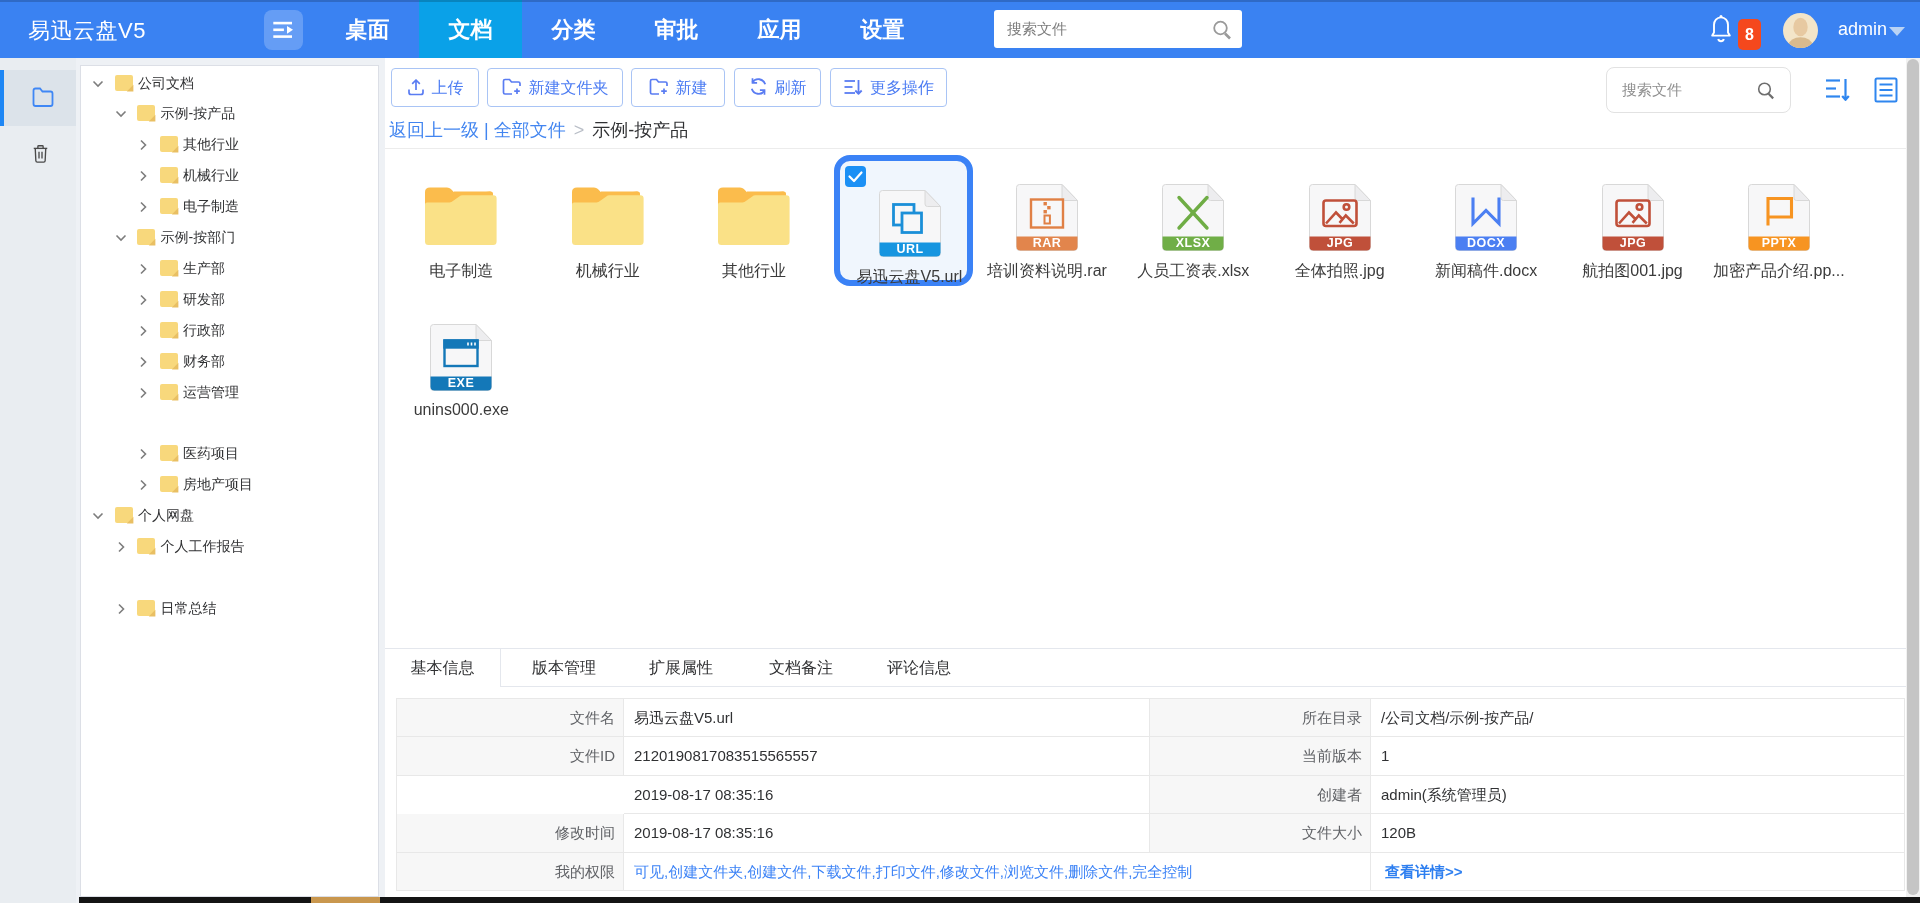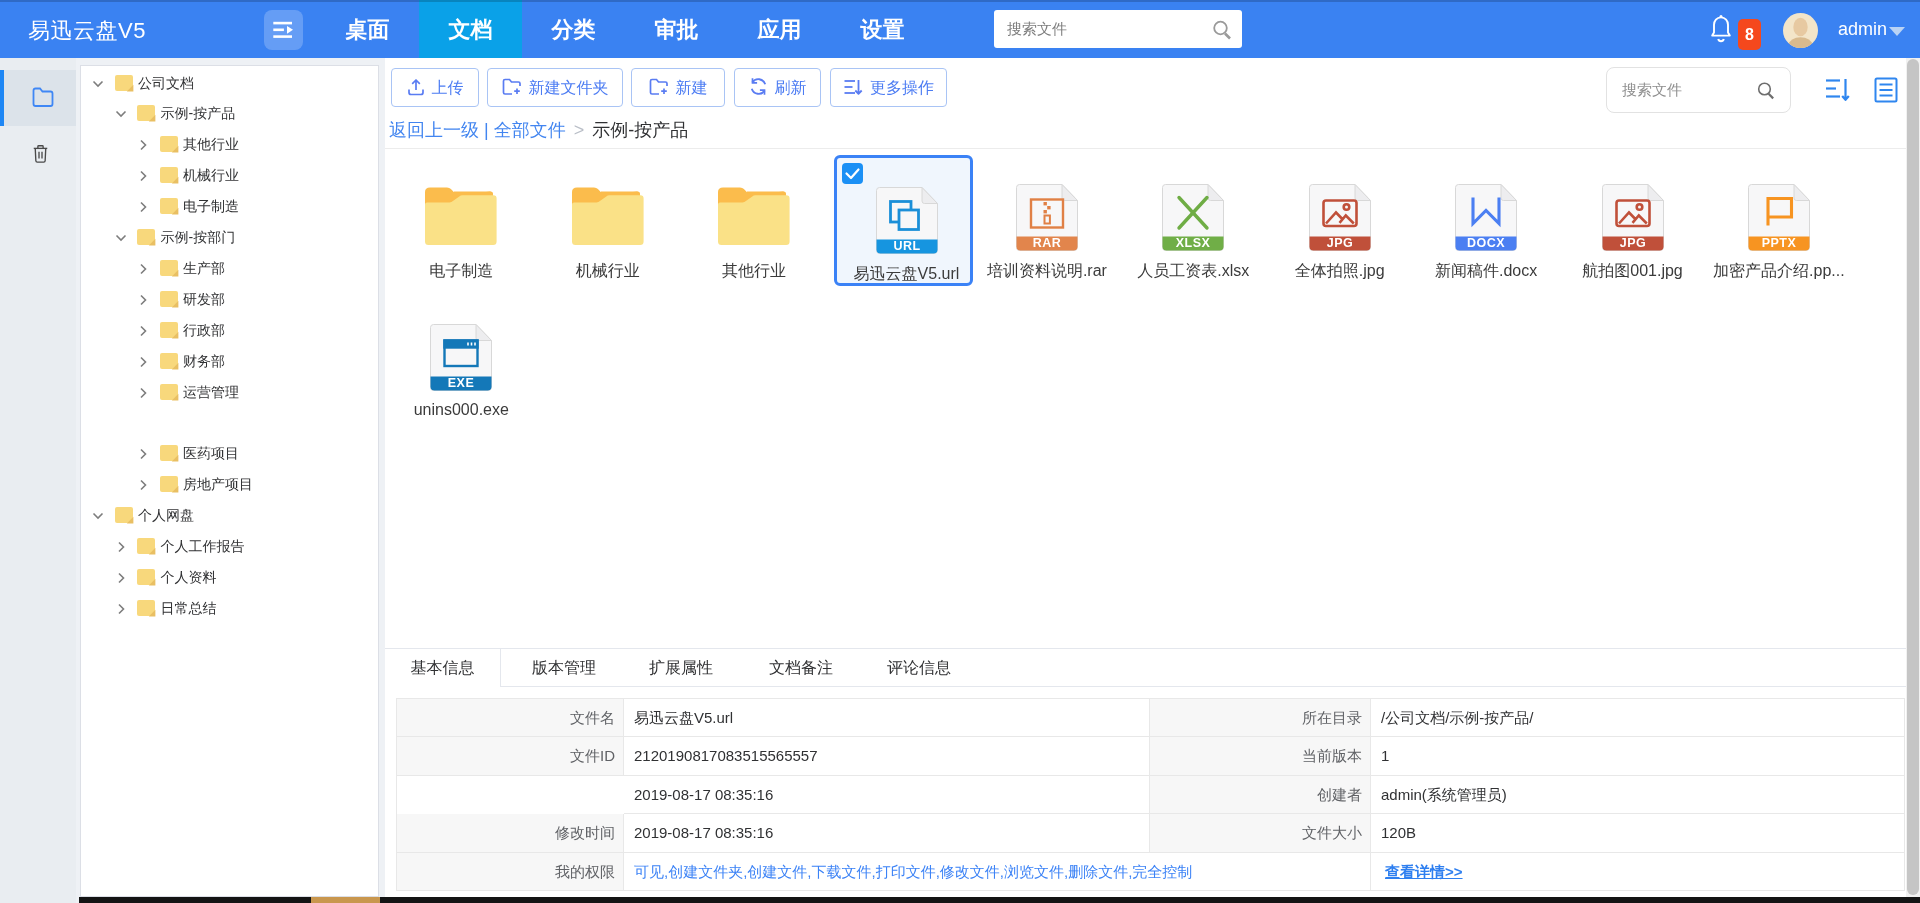--- a/index.html
+++ b/index.html
@@ -46,21 +46,21 @@
 .msearch svg{position:absolute;right:13px;top:12px;}
 .crumb{position:absolute;left:4px;top:64px;font-size:18px;height:16px;line-height:16px;}
 .crumb .bl{color:#4285f0;}
 .crumb .gt{color:#b9bec7;padding:0 8px;}
 .crumb .cur{color:#303133;}
 .hdiv{position:absolute;left:0px;top:90px;width:1521px;height:1px;background:#ececec;}
 
 
 .cell{position:absolute;width:147px;text-align:center;}
 .cell .glab{position:absolute;top:77px;left:-28px;width:203px;text-align:center;font-size:16px;color:#3b3b3b;white-space:nowrap;overflow:hidden;}
-.selcard{position:absolute;left:449px;top:97px;width:139px;height:131px;background:#f0f6fd;border:3px solid #3b82f6;border-radius:6px;}
+.selcard{position:absolute;left:449px;top:97px;width:139px;height:131px;background:#f0f6fd;border:6px solid #3b82f6;border-radius:16px;}
 .cbox{position:absolute;left:5px;top:5px;width:21px;height:21px;background:#1b90f5;border-radius:4px;}
 
 
 .tabstrip{position:absolute;left:0;top:590px;width:1521px;height:39px;border-top:1px solid #e4e7ed;border-bottom:1px solid #e4e7ed;background:#fff;}
 .atab{position:absolute;left:0;top:0;width:116px;height:39px;background:#fff;border-top:1px solid #e4e7ed;border-right:1px solid #e4e7ed;text-align:center;line-height:37px;font-size:16px;color:#303133;}
 .ttab{position:absolute;top:0;width:116px;height:38px;text-align:center;line-height:38px;font-size:16px;color:#303133;}
 
 
 .dtable{position:absolute;left:11px;top:640px;width:1509px;height:193px;border-top:1px solid #e8e8e8;border-left:1px solid #e8e8e8;}
 .dc{position:absolute;border-right:1px solid #e8e8e8;border-bottom:1px solid #e8e8e8;font-size:15px;}
@@ -285,30 +285,20 @@
       </div>
 <div class="trow" style="top:465.0px">
         <svg class="chev" style="left:33.5px" width="12" height="12" viewBox="0 0 12 12" fill="none" stroke="#7d7d7d" stroke-width="1.6">
           <path d="M4 1.5 L8.5 6 L4 10.5"></path>
         </svg>
         <svg class="fold" style="left:55px" width="20" height="18" viewBox="0 0 20 18">
           <path d="M1 3 Q1 1 3 1 H17 Q19 1 19 3 V15 Q19 17 17 17 H3 Q1 17 1 15 Z" fill="#f8d87c"></path>
           <path d="M19.4 17.4 H12.8 L19.4 10.8 Z" fill="#e9bf63"></path>
         </svg>
         <span class="tlab" style="left:79.5px">个人工作报告</span>
-      </div>
-<div class="trow" style="top:495.9px">
-        <svg class="chev" style="left:33.5px" width="12" height="12" viewBox="0 0 12 12" fill="none" stroke="#7d7d7d" stroke-width="1.6">
-          <path d="M4 1.5 L8.5 6 L4 10.5"></path>
-        </svg>
-        <svg class="fold" style="left:55px" width="20" height="18" viewBox="0 0 20 18">
-          <path d="M1 3 Q1 1 3 1 H17 Q19 1 19 3 V15 Q19 17 17 17 H3 Q1 17 1 15 Z" fill="#f8d87c"></path>
-          <path d="M19.4 17.4 H12.8 L19.4 10.8 Z" fill="#e9bf63"></path>
-        </svg>
-        <span class="tlab" style="left:79.5px">个人资料</span>
       </div>
 <div class="trow" style="top:526.8px">
         <svg class="chev" style="left:33.5px" width="12" height="12" viewBox="0 0 12 12" fill="none" stroke="#7d7d7d" stroke-width="1.6">
           <path d="M4 1.5 L8.5 6 L4 10.5"></path>
         </svg>
         <svg class="fold" style="left:55px" width="20" height="18" viewBox="0 0 20 18">
           <path d="M1 3 Q1 1 3 1 H17 Q19 1 19 3 V15 Q19 17 17 17 H3 Q1 17 1 15 Z" fill="#f8d87c"></path>
           <path d="M19.4 17.4 H12.8 L19.4 10.8 Z" fill="#e9bf63"></path>
         </svg>
         <span class="tlab" style="left:79.5px">日常总结</span>
@@ -555,21 +545,21 @@
         <div class="dc dval" style="left:974px;top:115.2px;width:534px;height:38.4px">
           <div>120B</div>
         </div>
         <div class="dc dlab" style="left:0;top:153.6px;width:227px;height:38.4px">
           <div>我的权限</div>
         </div>
         <div class="dc dval" style="left:227px;top:153.6px;width:747px;height:38.4px">
           <div style="color:#3b82f6">可见,创建文件夹,创建文件,下载文件,打印文件,修改文件,浏览文件,删除文件,完全控制</div>
         </div>
         <div class="dc dval" style="left:974px;top:153.6px;width:534px;height:38.4px;padding-left:14px">
-          <div style="color:#2e7ff0;font-weight:bold;text-decoration:underline">查看详情&gt;&gt;</div>
+          <div style="color:#2e7ff0;font-weight:bold;">查看详情&gt;&gt;</div>
         </div>
       </div>
 
 </div>
 
   <div class="sbar">
       <div class="sthumb"></div>
     </div>
   <div class="bbar">
       <div class="tan"></div>

